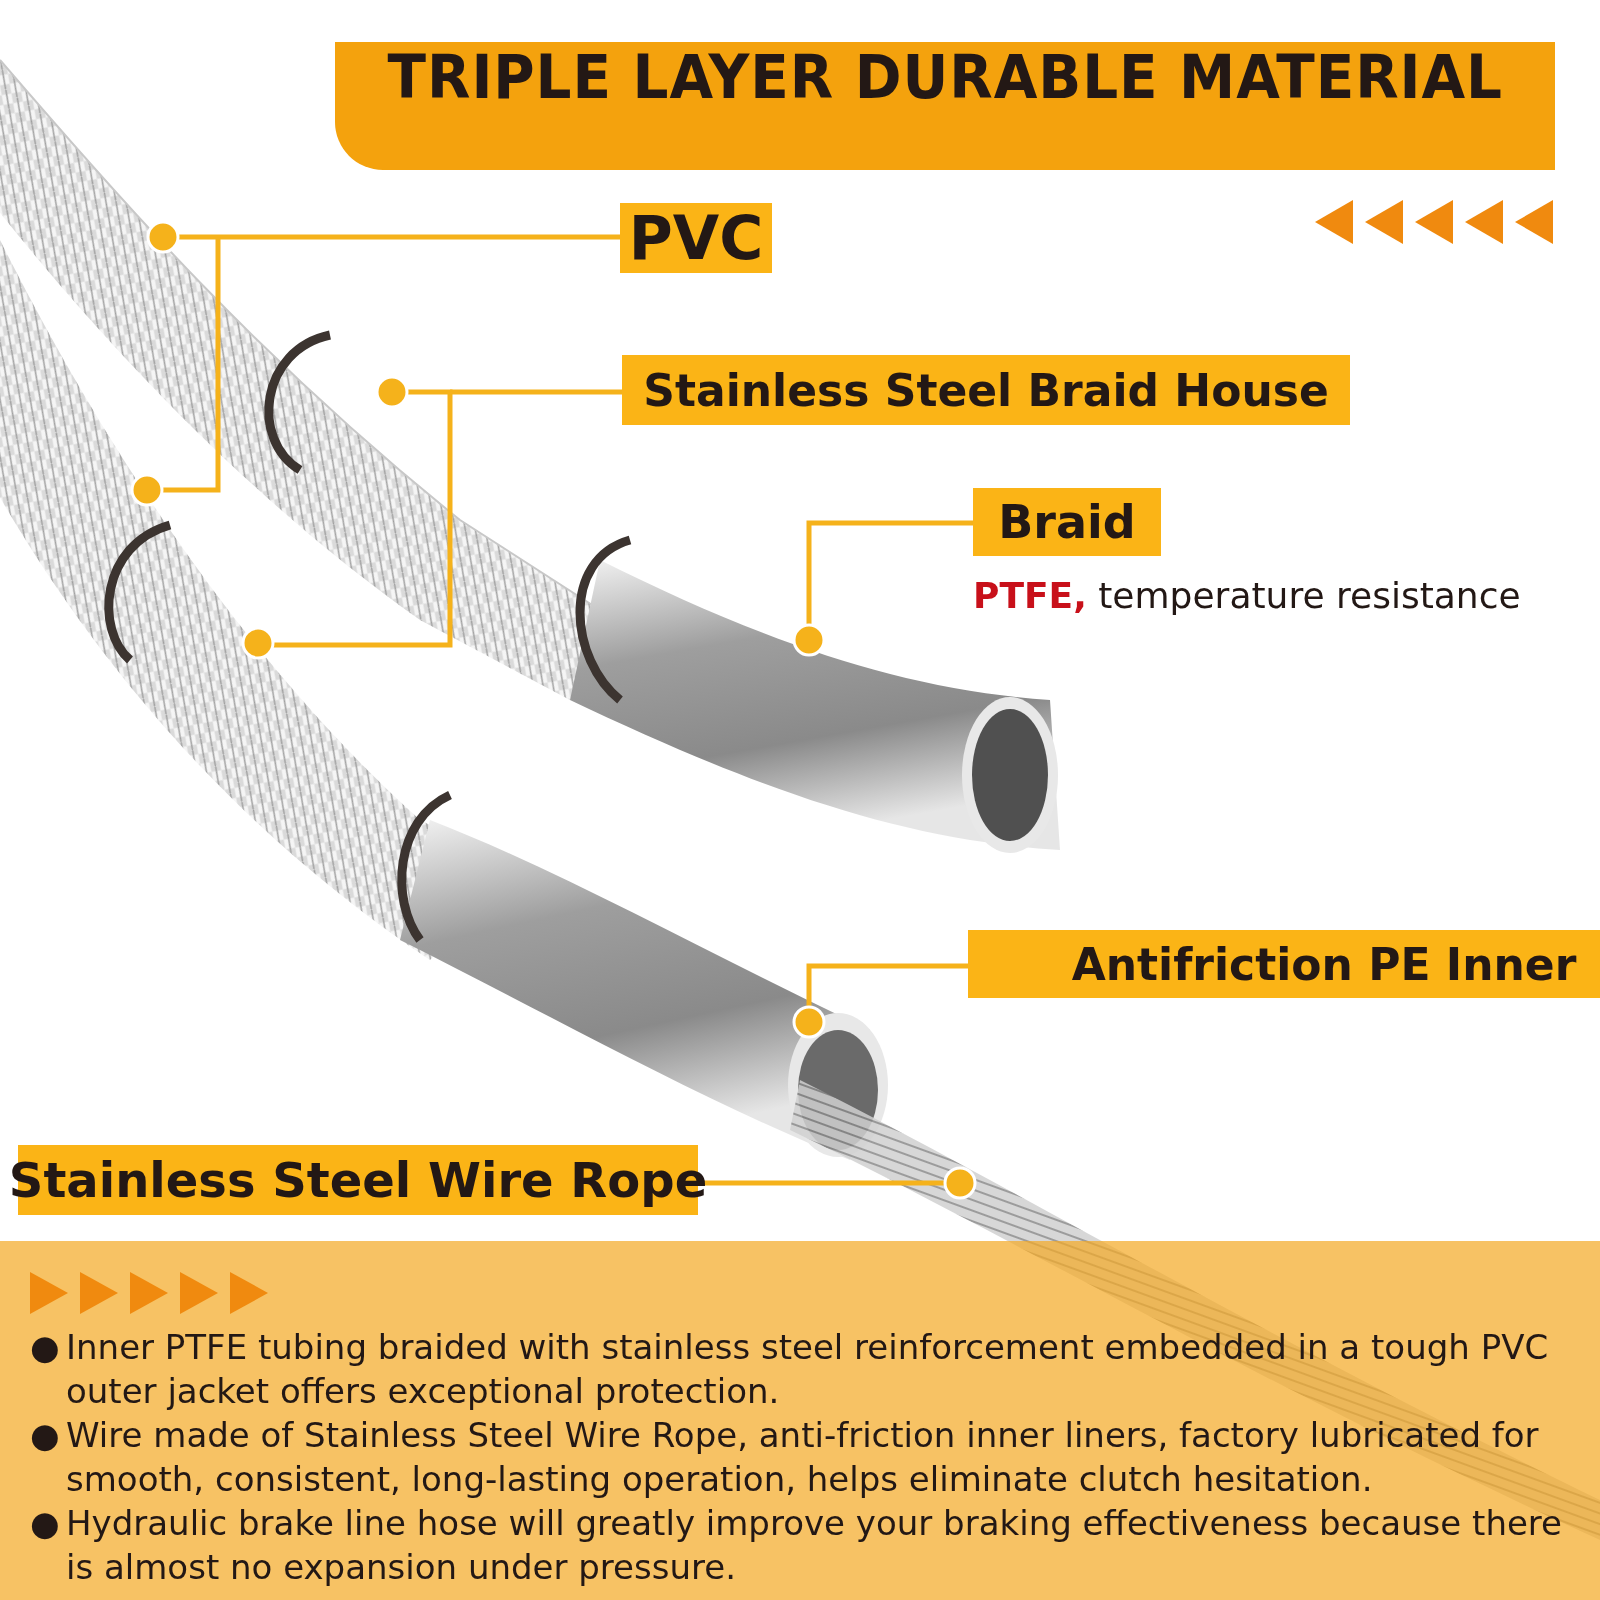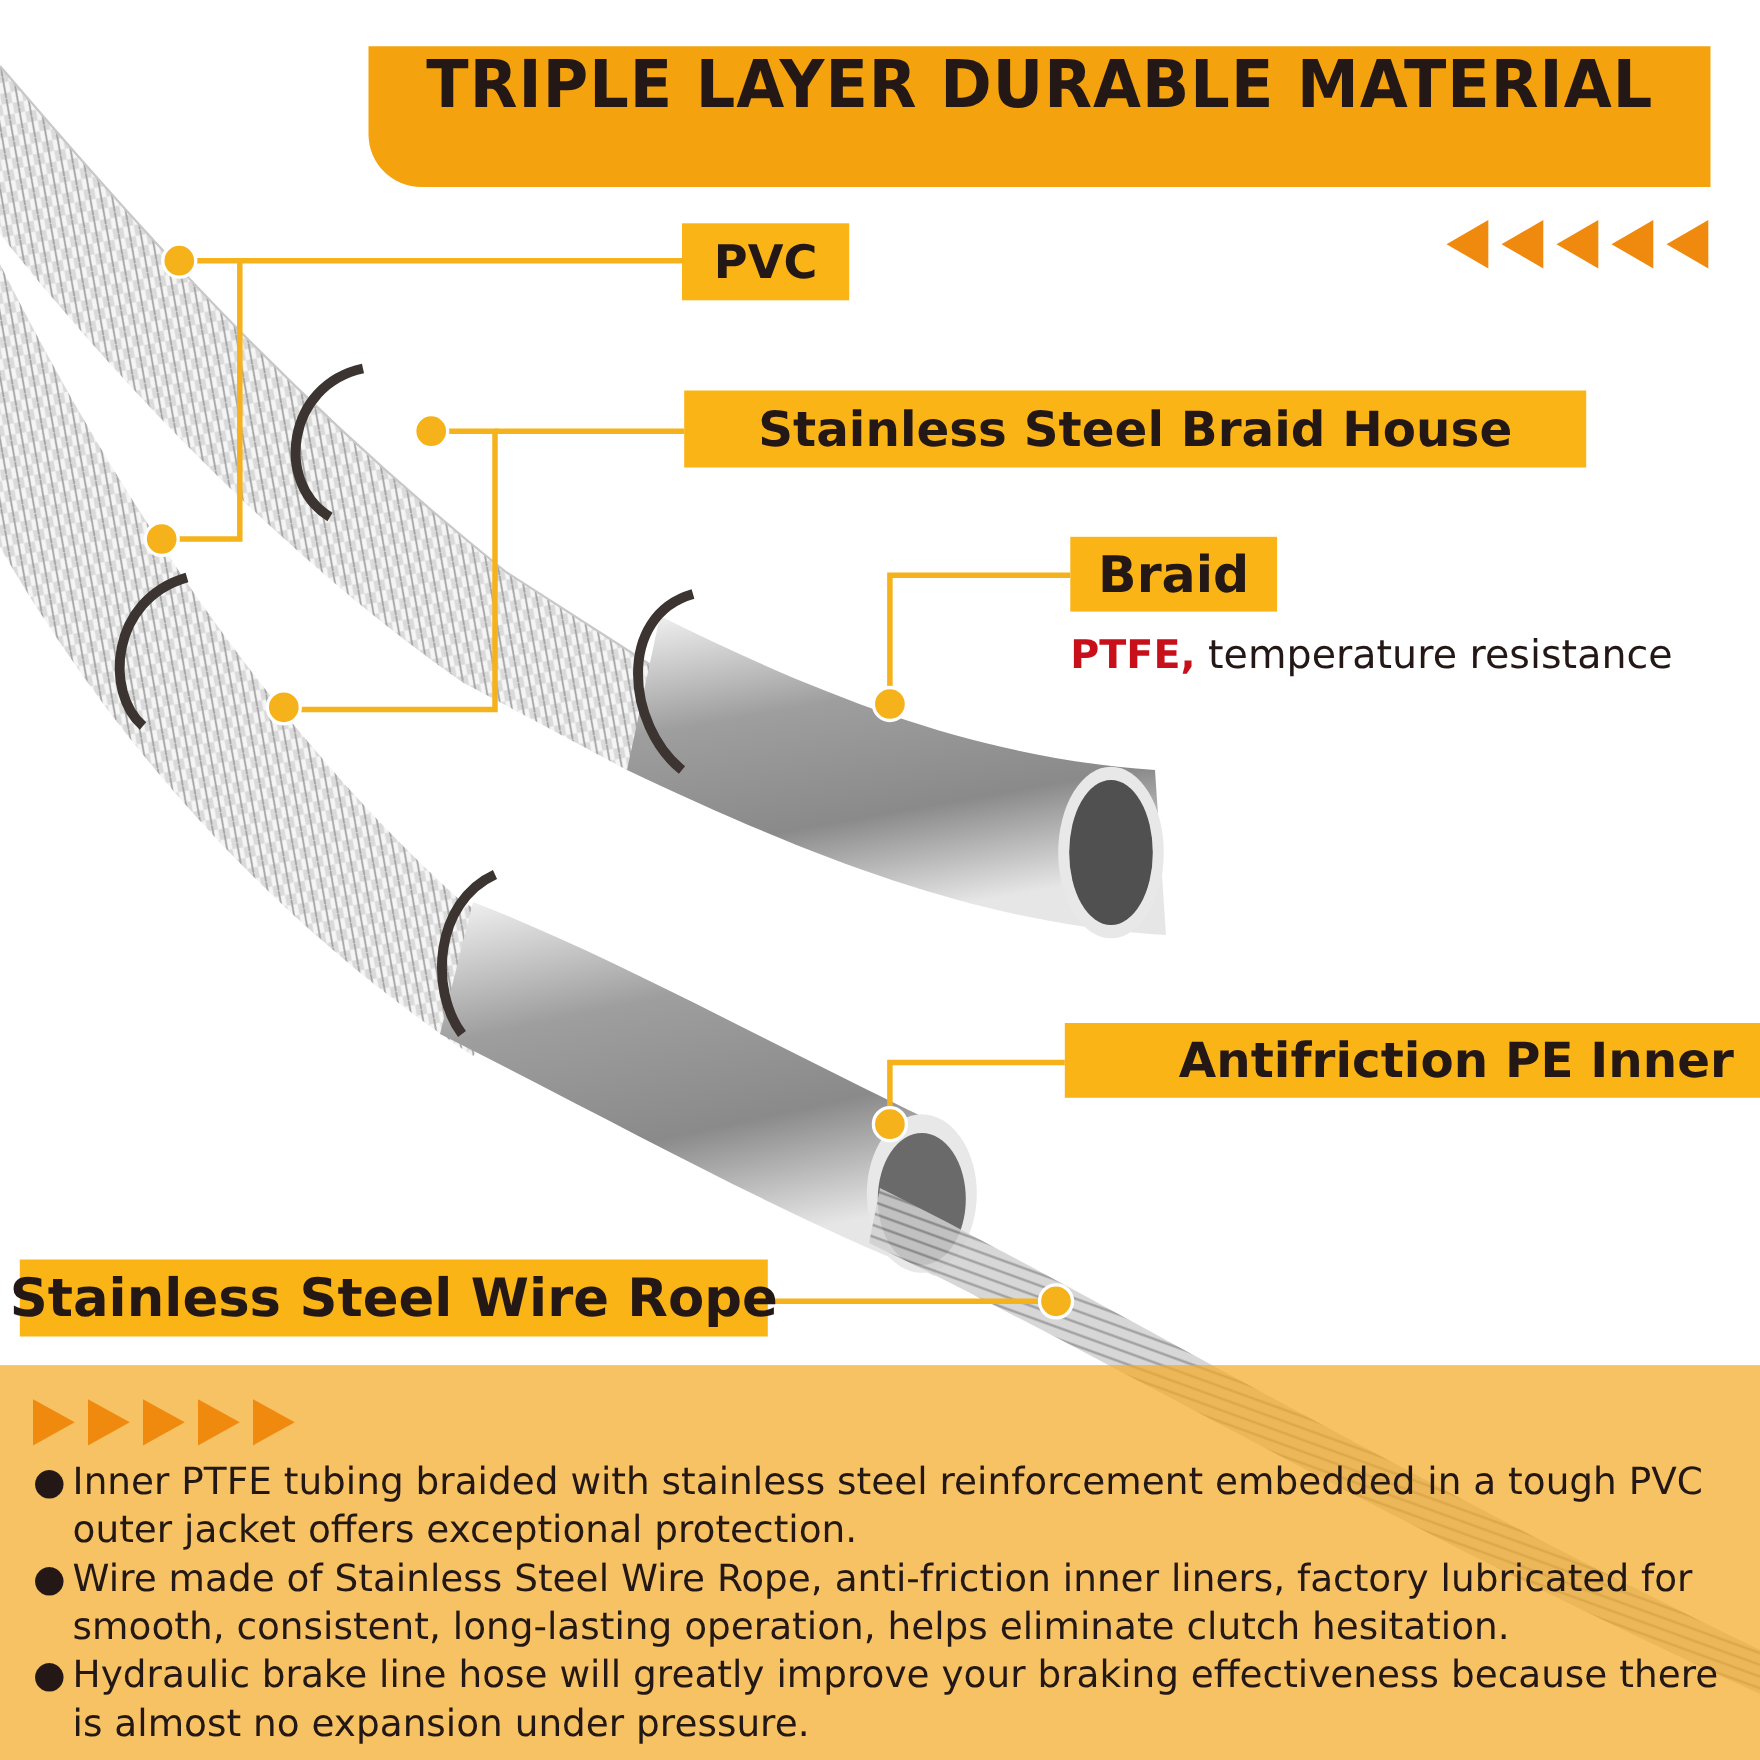--- a/index.html
+++ b/index.html
@@ -2,22 +2,22 @@
 <html><head>
 <meta charset="utf-8">
 <style>
   html,body{margin:0;padding:0;background:#fff;}
   body{width:1600px;height:1600px;position:relative;overflow:hidden;font-family:"DejaVu Sans","Liberation Sans",sans-serif;}
   .art{position:absolute;left:0;top:0;width:1600px;height:1600px;}
   .banner{position:absolute;left:335px;top:42px;width:1220px;height:128px;background:#f4a20d;border-bottom-left-radius:48px;display:flex;justify-content:center;}
   .banner h1{margin:0;font-size:60px;font-weight:bold;color:#231815;letter-spacing:1px;transform:scaleX(0.94);white-space:nowrap;}
   .tag{position:absolute;background:#fbb416;color:#231815;font-weight:bold;display:flex;align-items:center;justify-content:center;white-space:nowrap;}
   .tag span{display:inline-block;}
-  .t-pvc{left:620px;top:203px;width:152px;height:70px;font-size:42px;}
-  .t-braid{left:622px;top:355px;width:820px;height:70px;font-size:44px;}
+  .t-pvc{left:620px;top:203px;width:152px;height:70px;font-size:60px;}
+  .t-braid{left:622px;top:355px;width:728px;height:70px;font-size:44px;}
   .t-teflon{left:973px;top:488px;width:188px;height:68px;font-size:46px;}
   .t-pe{left:968px;top:930px;width:636px;height:68px;font-size:44px;padding-left:38px;}
   .t-rope{left:18px;top:1145px;width:680px;height:70px;font-size:48px;}
   .teflon-desc{position:absolute;left:973px;top:573px;font-size:36px;line-height:46px;color:#231815;white-space:nowrap;}
   .red{color:#c8101a;font-weight:bold;}
   .red2{color:#e1141e;font-weight:bold;}
   .blue{color:#1d8de0;font-weight:bold;}
   .bottom{position:absolute;left:0;top:1241px;width:1600px;height:359px;background:rgba(244,170,40,0.72);}
   .bullets{position:absolute;left:30px;top:1325px;width:1560px;font-size:34px;line-height:44px;color:#231815;}
   .bullets .item{position:relative;padding-left:36px;}

